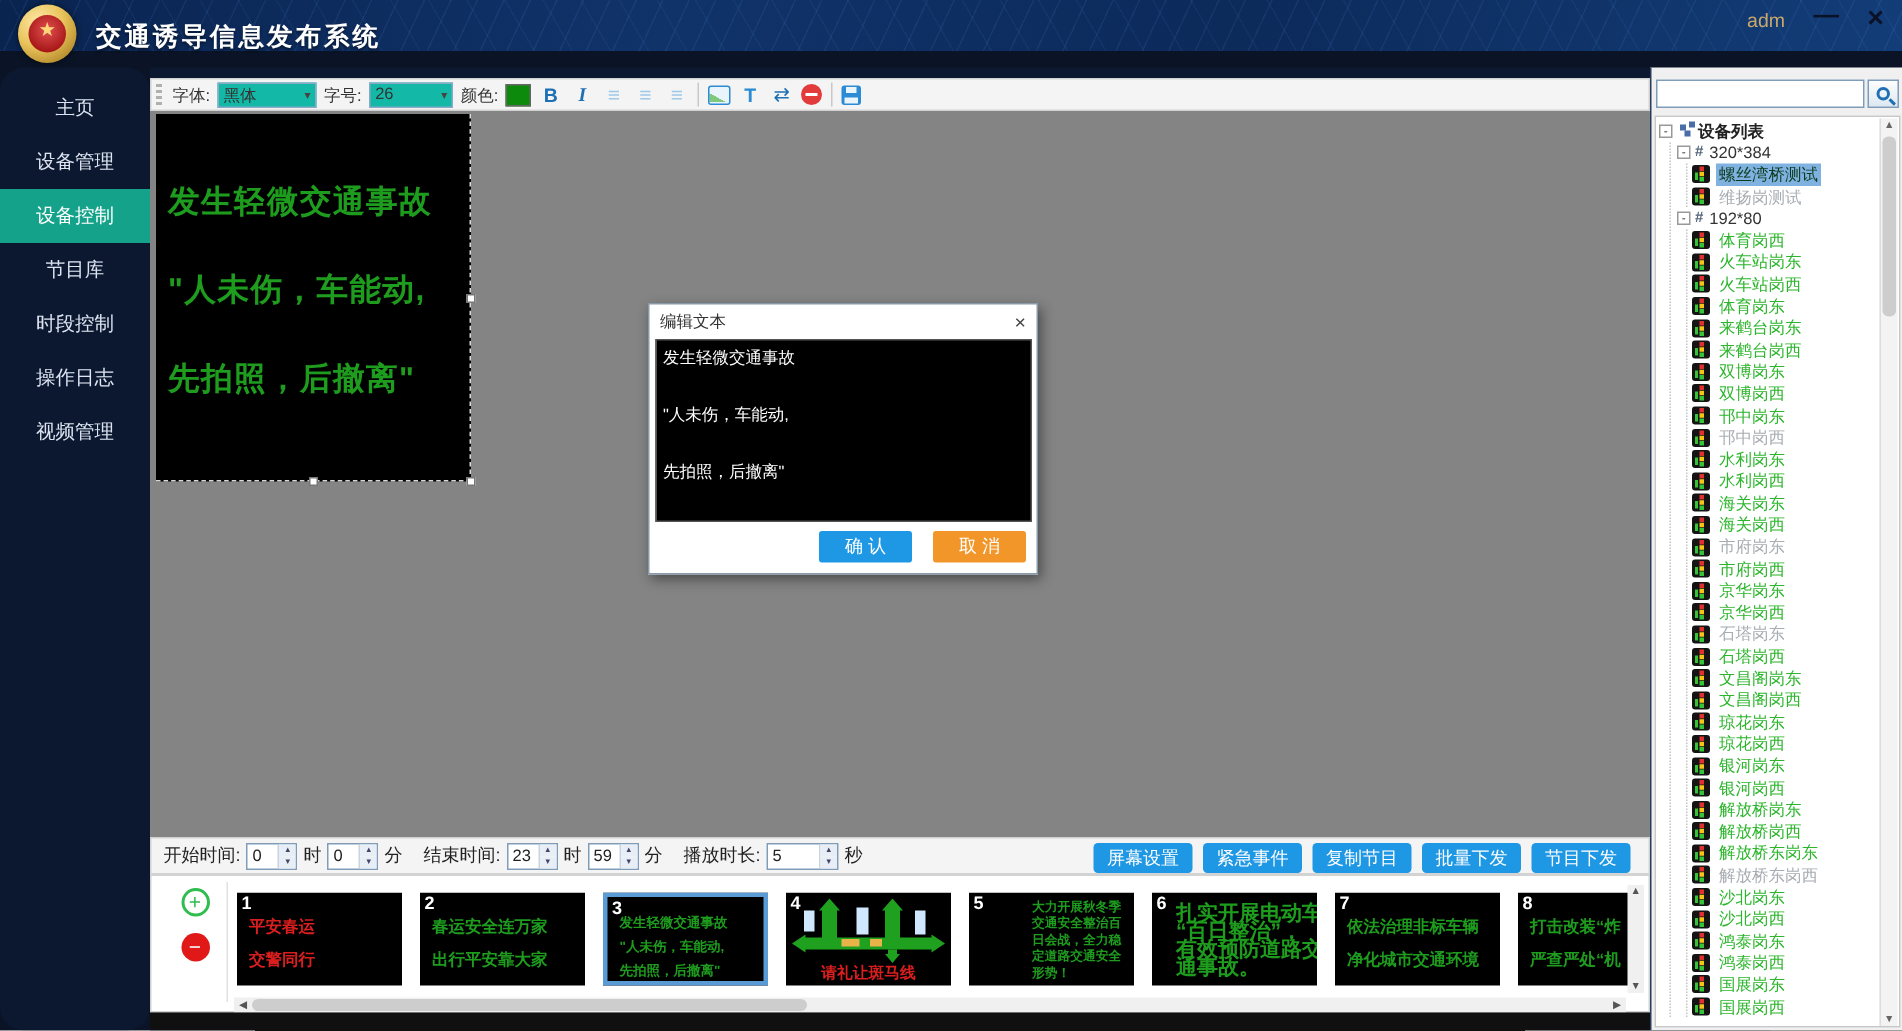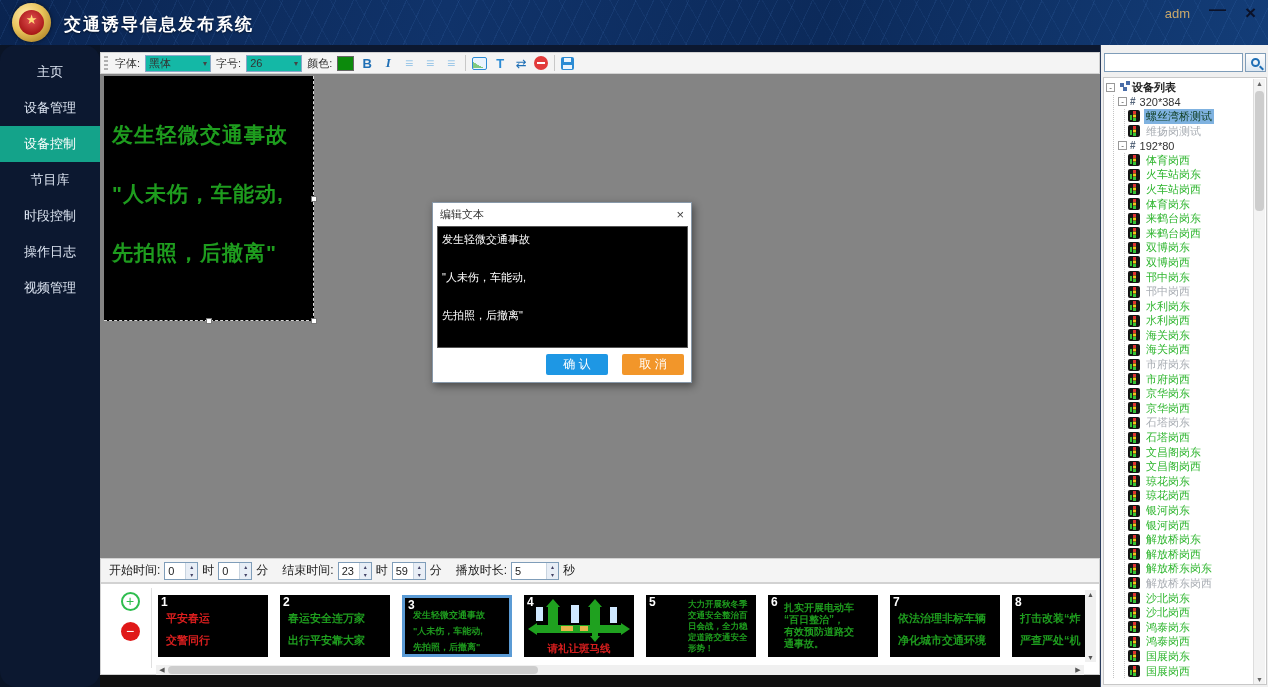--- a/index.html
+++ b/index.html
@@ -1,21 +1,21 @@
 <!DOCTYPE html>
 <html><head>
 <meta charset="utf-8">
 <style>
   *{margin:0;padding:0;box-sizing:border-box;}
   html,body{width:1268px;height:687px;overflow:hidden;}
   body{font-family:"Liberation Sans","DejaVu Sans",sans-serif;}
   .screen{position:relative;width:1268px;height:687px;background:#0a1426;overflow:hidden;}
 
   
-  .header{position:absolute;left:0;top:0;width:1268px;height:45px;
+  .header{position:absolute;left:0;top:0;width:1268px;height:34px;
     background:linear-gradient(100deg,#0a2450 0%,#10336a 35%,#0c2a5a 65%,#133d78 100%);}
   .header::after{content:"";position:absolute;inset:0;
     background:repeating-linear-gradient(115deg,rgba(90,150,230,.10) 0 1px,transparent 1px 16px),
                repeating-linear-gradient(60deg,rgba(90,150,230,.07) 0 1px,transparent 1px 22px);}
   .logo{position:absolute;left:12px;top:3px;width:39px;height:39px;border-radius:50%;z-index:2;
     background:radial-gradient(circle at 35% 30%,#ffe9a8,#e8c35a 45%,#9a6d14 100%);
     box-shadow:0 0 4px rgba(0,0,0,.6);}
   .logo::before{content:"";position:absolute;left:7px;top:7px;width:25px;height:25px;border-radius:50%;
     background:radial-gradient(circle at 50% 40%,#e05050,#a31212 80%);}
   .logo::after{content:"★";position:absolute;left:0;right:0;top:9px;text-align:center;
@@ -111,21 +111,21 @@
     font-size:14px;line-height:17px;text-align:center;cursor:default;}
   .pm-sep{position:absolute;left:50px;top:4px;width:1px;height:80px;background:#e0e0e0;}
   .thumb-strip{position:absolute;left:57px;top:11px;width:928px;height:64px;display:flex;gap:12px;overflow:hidden;}
   .thumb{position:relative;width:110px;height:62px;background:#000;flex:0 0 auto;overflow:hidden;}
   .thumb.sel{border:3px solid #5b9bd5;}
   .thumb-num{position:absolute;left:3px;top:0px;color:#fff;font-weight:bold;font-size:12px;z-index:2;
     text-shadow:0 0 2px #000;}
   .thumb-text{padding-left:8px;font-weight:bold;white-space:nowrap;}
   .thumb-text.n2{padding-top:12px;font-size:11px;line-height:22px;}
   .thumb-text.n3{padding-top:9px;font-size:9px;line-height:16px;}
-  .thumb-text.n4{padding-top:7px;font-size:10px;line-height:12px;padding-left:16px;}
+  .thumb-text.n4{padding-top:7px;font-size:14px;line-height:12px;padding-left:16px;}
   .thumb-text.n5{padding-top:4px;font-size:8.5px;line-height:11px;padding-left:5px;margin-left:37px;}
   .thumb-cap{position:absolute;left:0;right:0;bottom:1px;text-align:center;font-size:10.5px;font-weight:bold;}
   .thumb svg{position:absolute;left:4px;top:4px;}
   
   .hscroll{position:absolute;left:55px;top:81px;width:928px;height:10px;background:#f0f0f0;
     display:flex;align-items:center;font-size:7px;color:#555;}
   .hscroll .larr{width:12px;text-align:center;}
   .hscroll .rarr{margin-left:auto;width:12px;text-align:center;}
   .hthumb{width:370px;height:8px;background:#cdcdcd;border-radius:4px;}
   .tvscroll{position:absolute;right:3px;top:6px;width:11px;height:72px;background:#f0f0f0;
@@ -292,20 +292,27 @@
       <span class="unit">分</span>
       <span class="tlabel">播放时长:</span>
       <span class="spin wide">
         <span class="val">5</span>
         <span class="arrows">
             <span>▴</span>
             <span>▾</span>
           </span>
       </span>
       <span class="unit">秒</span>
+      <span class="btn-group">
+          <button class="act-btn">屏幕设置</button>
+          <button class="act-btn">紧急事件</button>
+          <button class="act-btn">复制节目</button>
+          <button class="act-btn">批量下发</button>
+          <button class="act-btn">节目下发</button>
+        </span>
     </div>
 
     <div class="thumbs">
       <div class="pm-col">
         <button class="btn-add">+</button>
         <button class="btn-del">−</button>
       </div>
       <div class="pm-sep"></div>
       <div class="thumb-strip">
           <div class="thumb">

